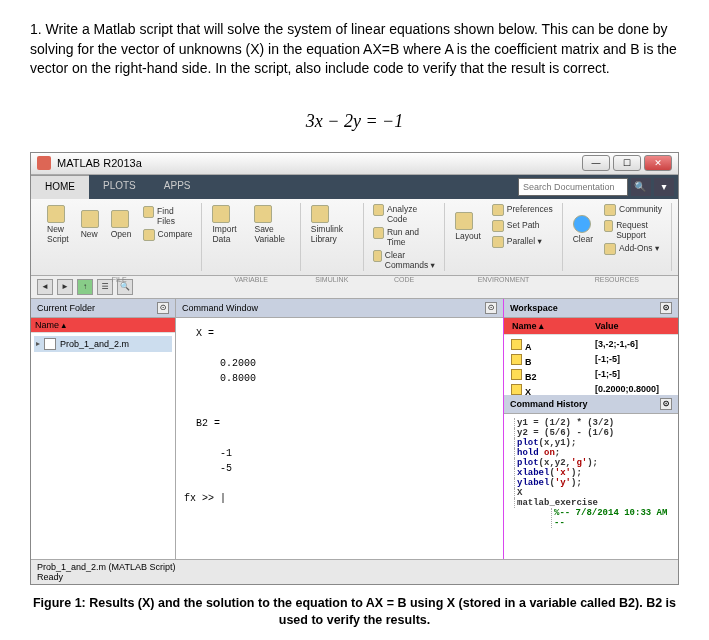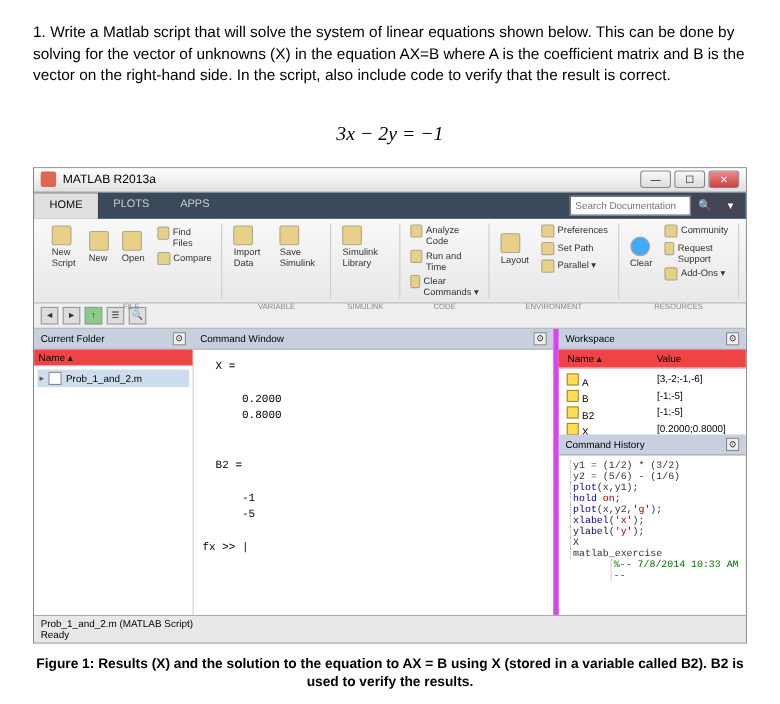--- a/index.html
+++ b/index.html
@@ -28,21 +28,21 @@
 .tool-btn { display: flex; flex-direction: column; align-items: flex-start; padding: 2px 4px; font-size: 8.5px; color: #333; cursor: pointer; }
 .tool-btn-sm { flex-direction: row; padding: 1px 3px; font-size: 8.5px; gap: 3px; }
 .tool-icon { width: 18px; height: 18px; background: #e8d088; border: 1px solid #aa8; border-radius: 2px; margin-bottom: 1px; }
 .tool-icon-sm { width: 12px; height: 12px; }
 .group-label { position: absolute; bottom: -12px; font-size: 7px; color: #888; left: 50%; transform: translateX(-50%); white-space: nowrap; }
 .address-bar { background: #eee; border-bottom: 1px solid #aaa; padding: 3px 6px; display: flex; align-items: center; gap: 4px; font-size: 9px; color: #333; }
 .addr-btn { width: 16px; height: 16px; background: #ddd; border: 1px solid #999; display: flex; align-items: center; justify-content: center; font-size: 8px; }
 .main-area { display: flex; height: 260px; background: #fff; }
 .left-panel, .right-panel { display: flex; flex-direction: column; }
 .left-panel { width: 145px; border-right: 1px solid #aaa; }
-.right-panel { width: 175px; border-left: 5px solid #d946ef; }
+.right-panel { width: 175px; border-left: 1px solid #d946ef; font-weight: bold; }
 .center-panel { flex: 1; display: flex; flex-direction: column; }
 .panel-hdr { background: #c8d0e0; padding: 3px 6px; font-size: 9px; color: #000; border-bottom: 1px solid #aaa; display: flex; justify-content: space-between; align-items:center; }
 .panel-content { flex: 1; background: #fff; padding: 3px; font-size: 9px; overflow: auto; }
 .col-hdr-row { display: flex; border-bottom: 1px solid #ddd; padding: 2px 4px; font-size: 9px; background: #ef4444; }
 .folder-item { display: flex; align-items: center; gap: 4px; padding: 2px; font-size: 9px; }
 .folder-item.sel { background: #cde; }
 .file-icon { width: 12px; height: 12px; background: #fff; border: 1px solid #888; }
 .cmd-window-content { font-family: 'Courier New', monospace; font-size: 10px; padding: 8px; white-space: pre; line-height: 1.5; flex: 1; background: #fff; }
 .ws-row { display: flex; }
 .ws-cell { flex: 1; padding: 1px 4px; }
@@ -125,21 +125,21 @@
       </div>
 
       <div class="tool-group">
         <div class="tool-row">
           <div class="tool-btn">
               <div class="tool-icon"></div>
               <span>Import Data</span>
             </div>
           <div class="tool-btn">
               <div class="tool-icon"></div>
-              <span>Save Simulink</span>
+              <span>Save Variable</span>
             </div>
         </div>
         <div class="group-label">VARIABLE</div>
       </div>
 
       <div class="tool-group">
         <div class="tool-btn">
             <div class="tool-icon"></div>
             <span>Simulink Library</span>
           </div>

